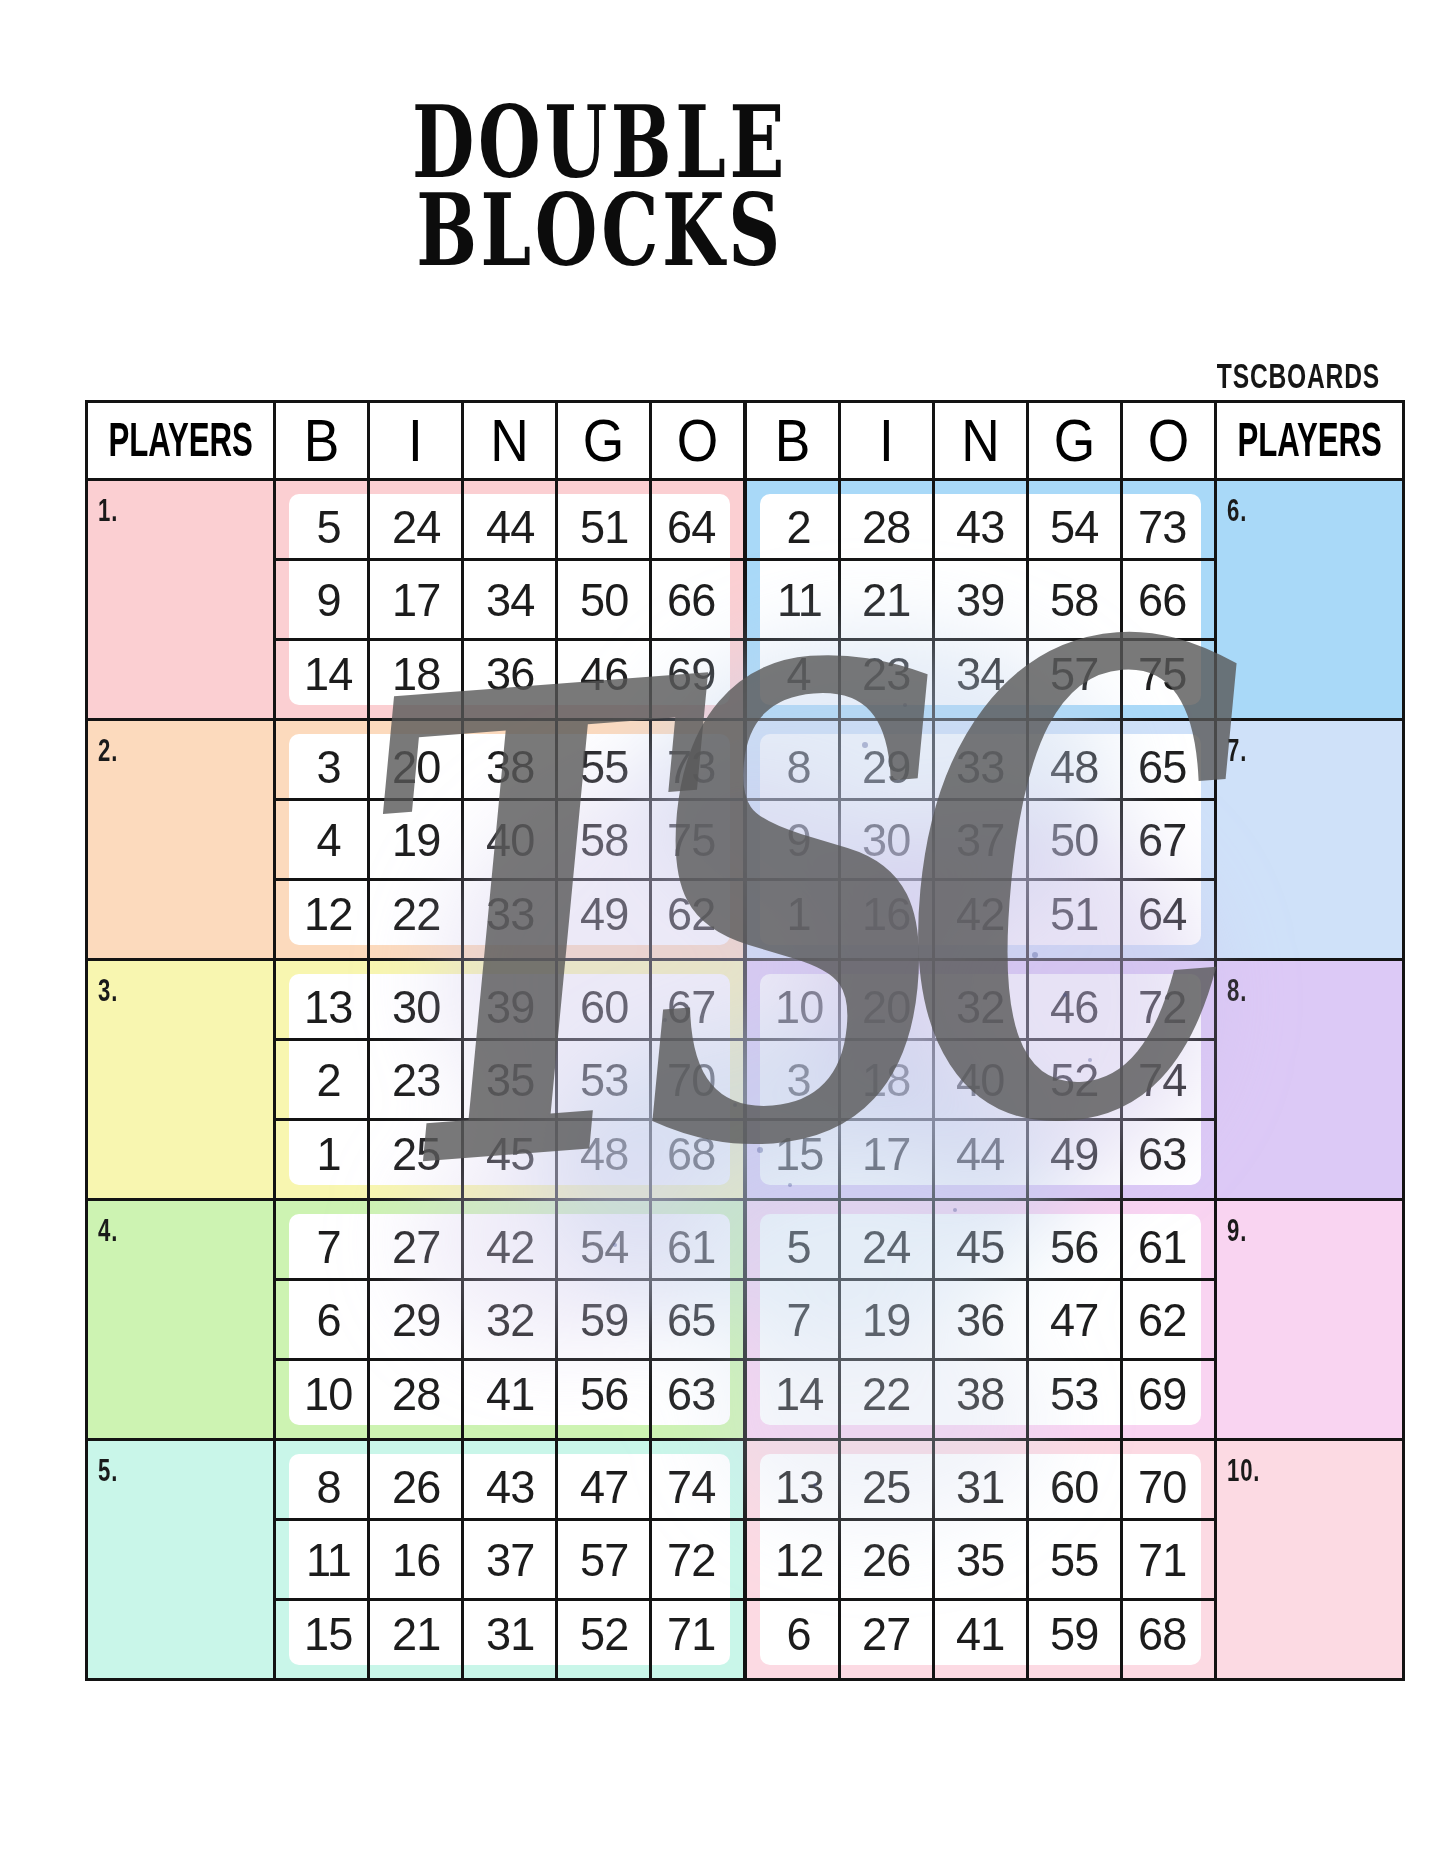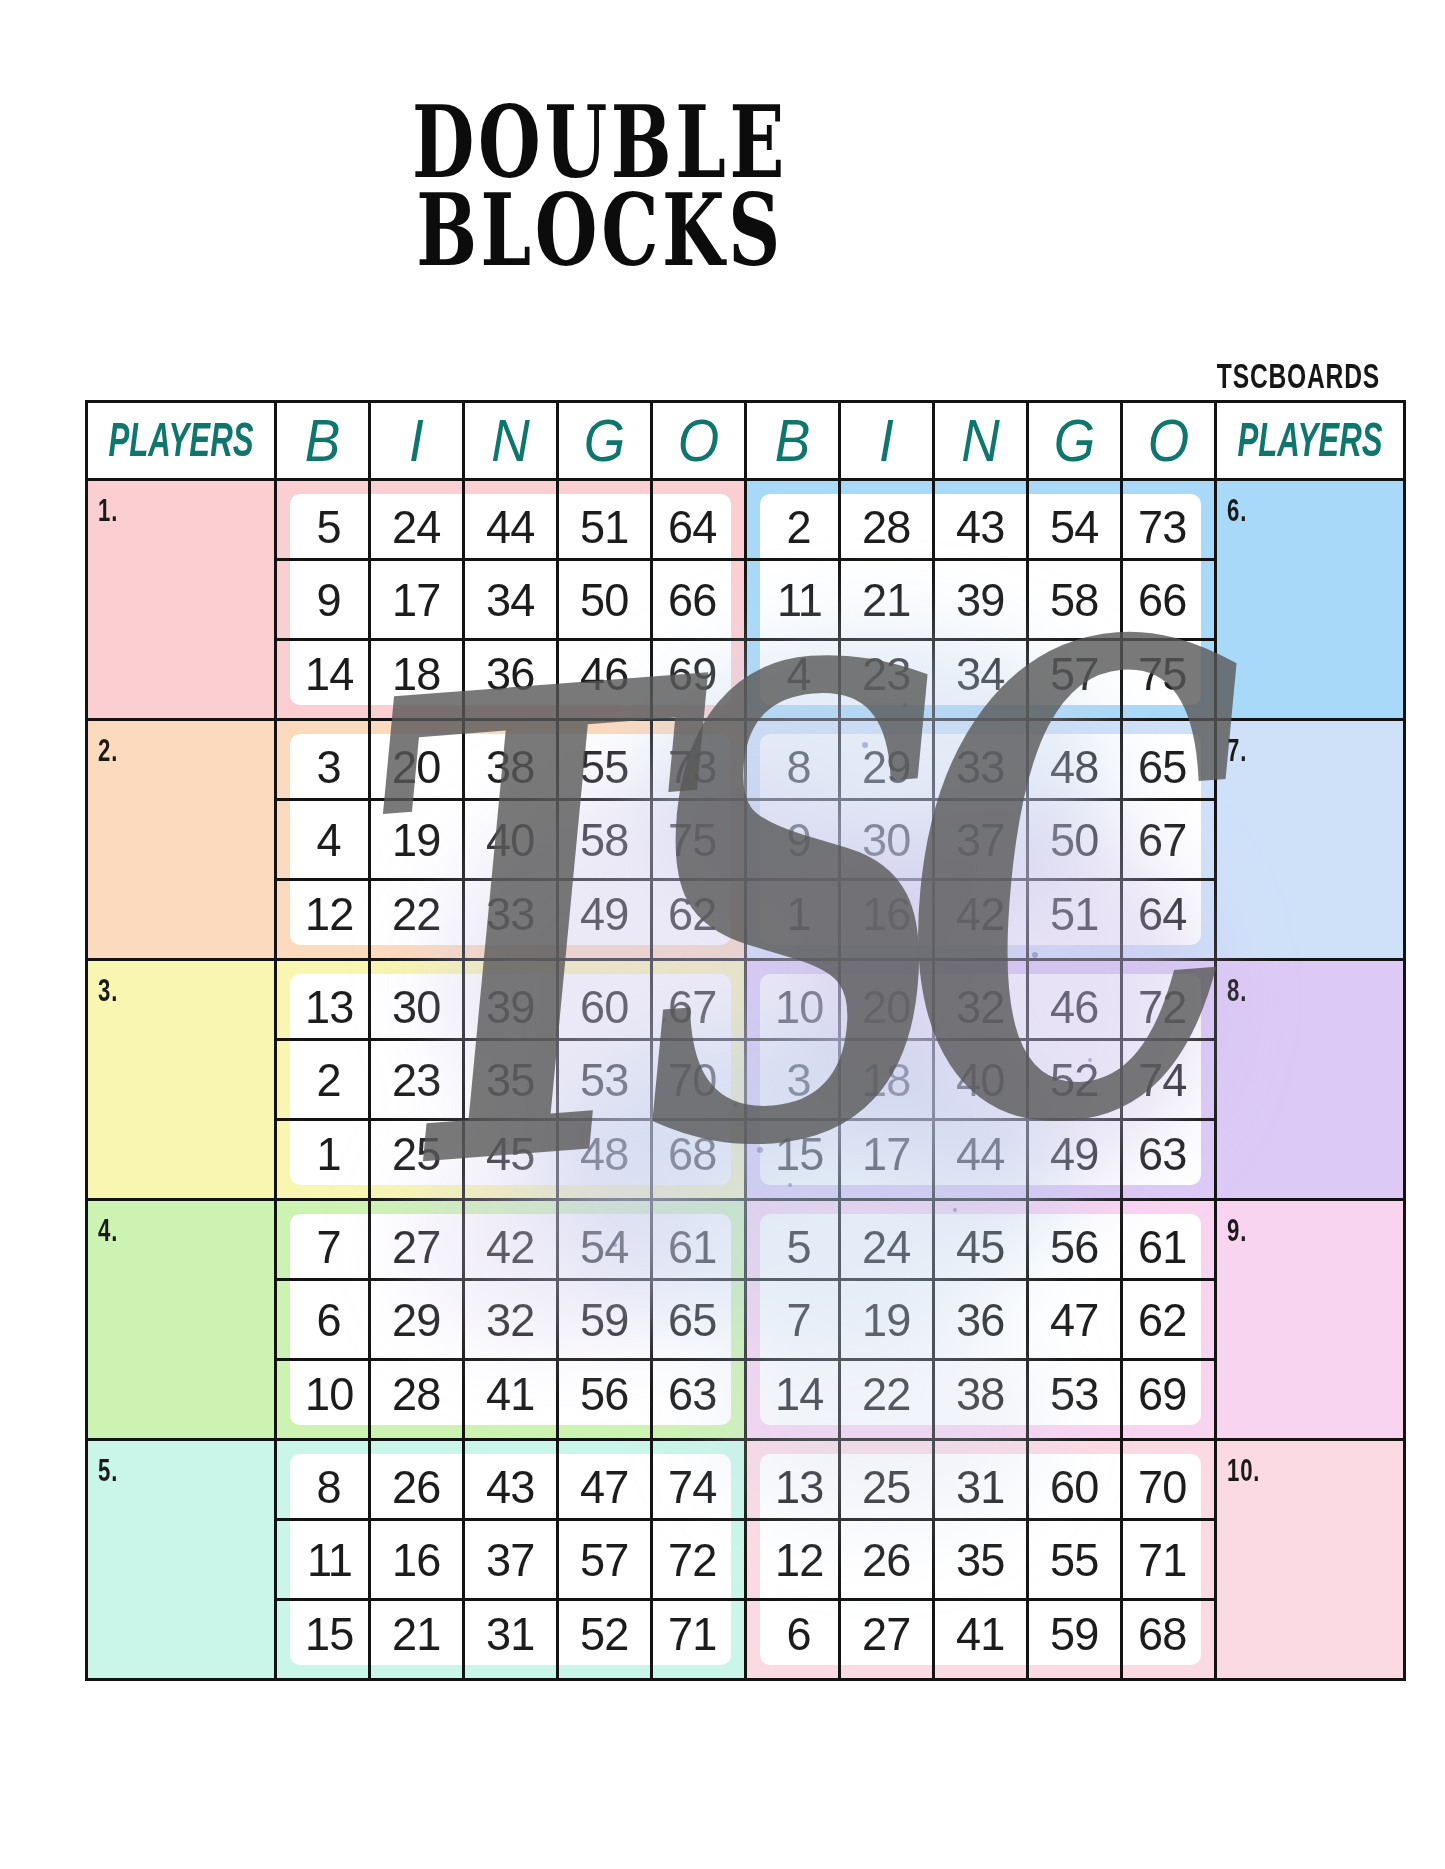--- a/index.html
+++ b/index.html
@@ -38,21 +38,21 @@
   }
   #left-table{left:85px;}
   #right-table{left:744px;}
 
   th.players-h,td.players-c{width:182px;}
   th.letter-h,td.num-c{width:91px;}
 
   tr.hdr{height:78px;}
   tr.numrow{height:80px;}
 
-  th{background:#ffffff;font-weight:400;color:#0f766e;font-style:italic;}
+  th{background:#ffffff;font-weight:400;color:#000000;}
   .players-h-inner{
     display:block;font-size:40px;font-weight:700;letter-spacing:0px;
     transform:scale(0.78,1.18);transform-origin:center center;
   }
   .letter-h-inner{
     display:block;font-size:58px;font-weight:400;
     transform:scale(0.92,1.02);transform-origin:center center;
   }
 
   td.players-c{vertical-align:top;text-align:left;}

